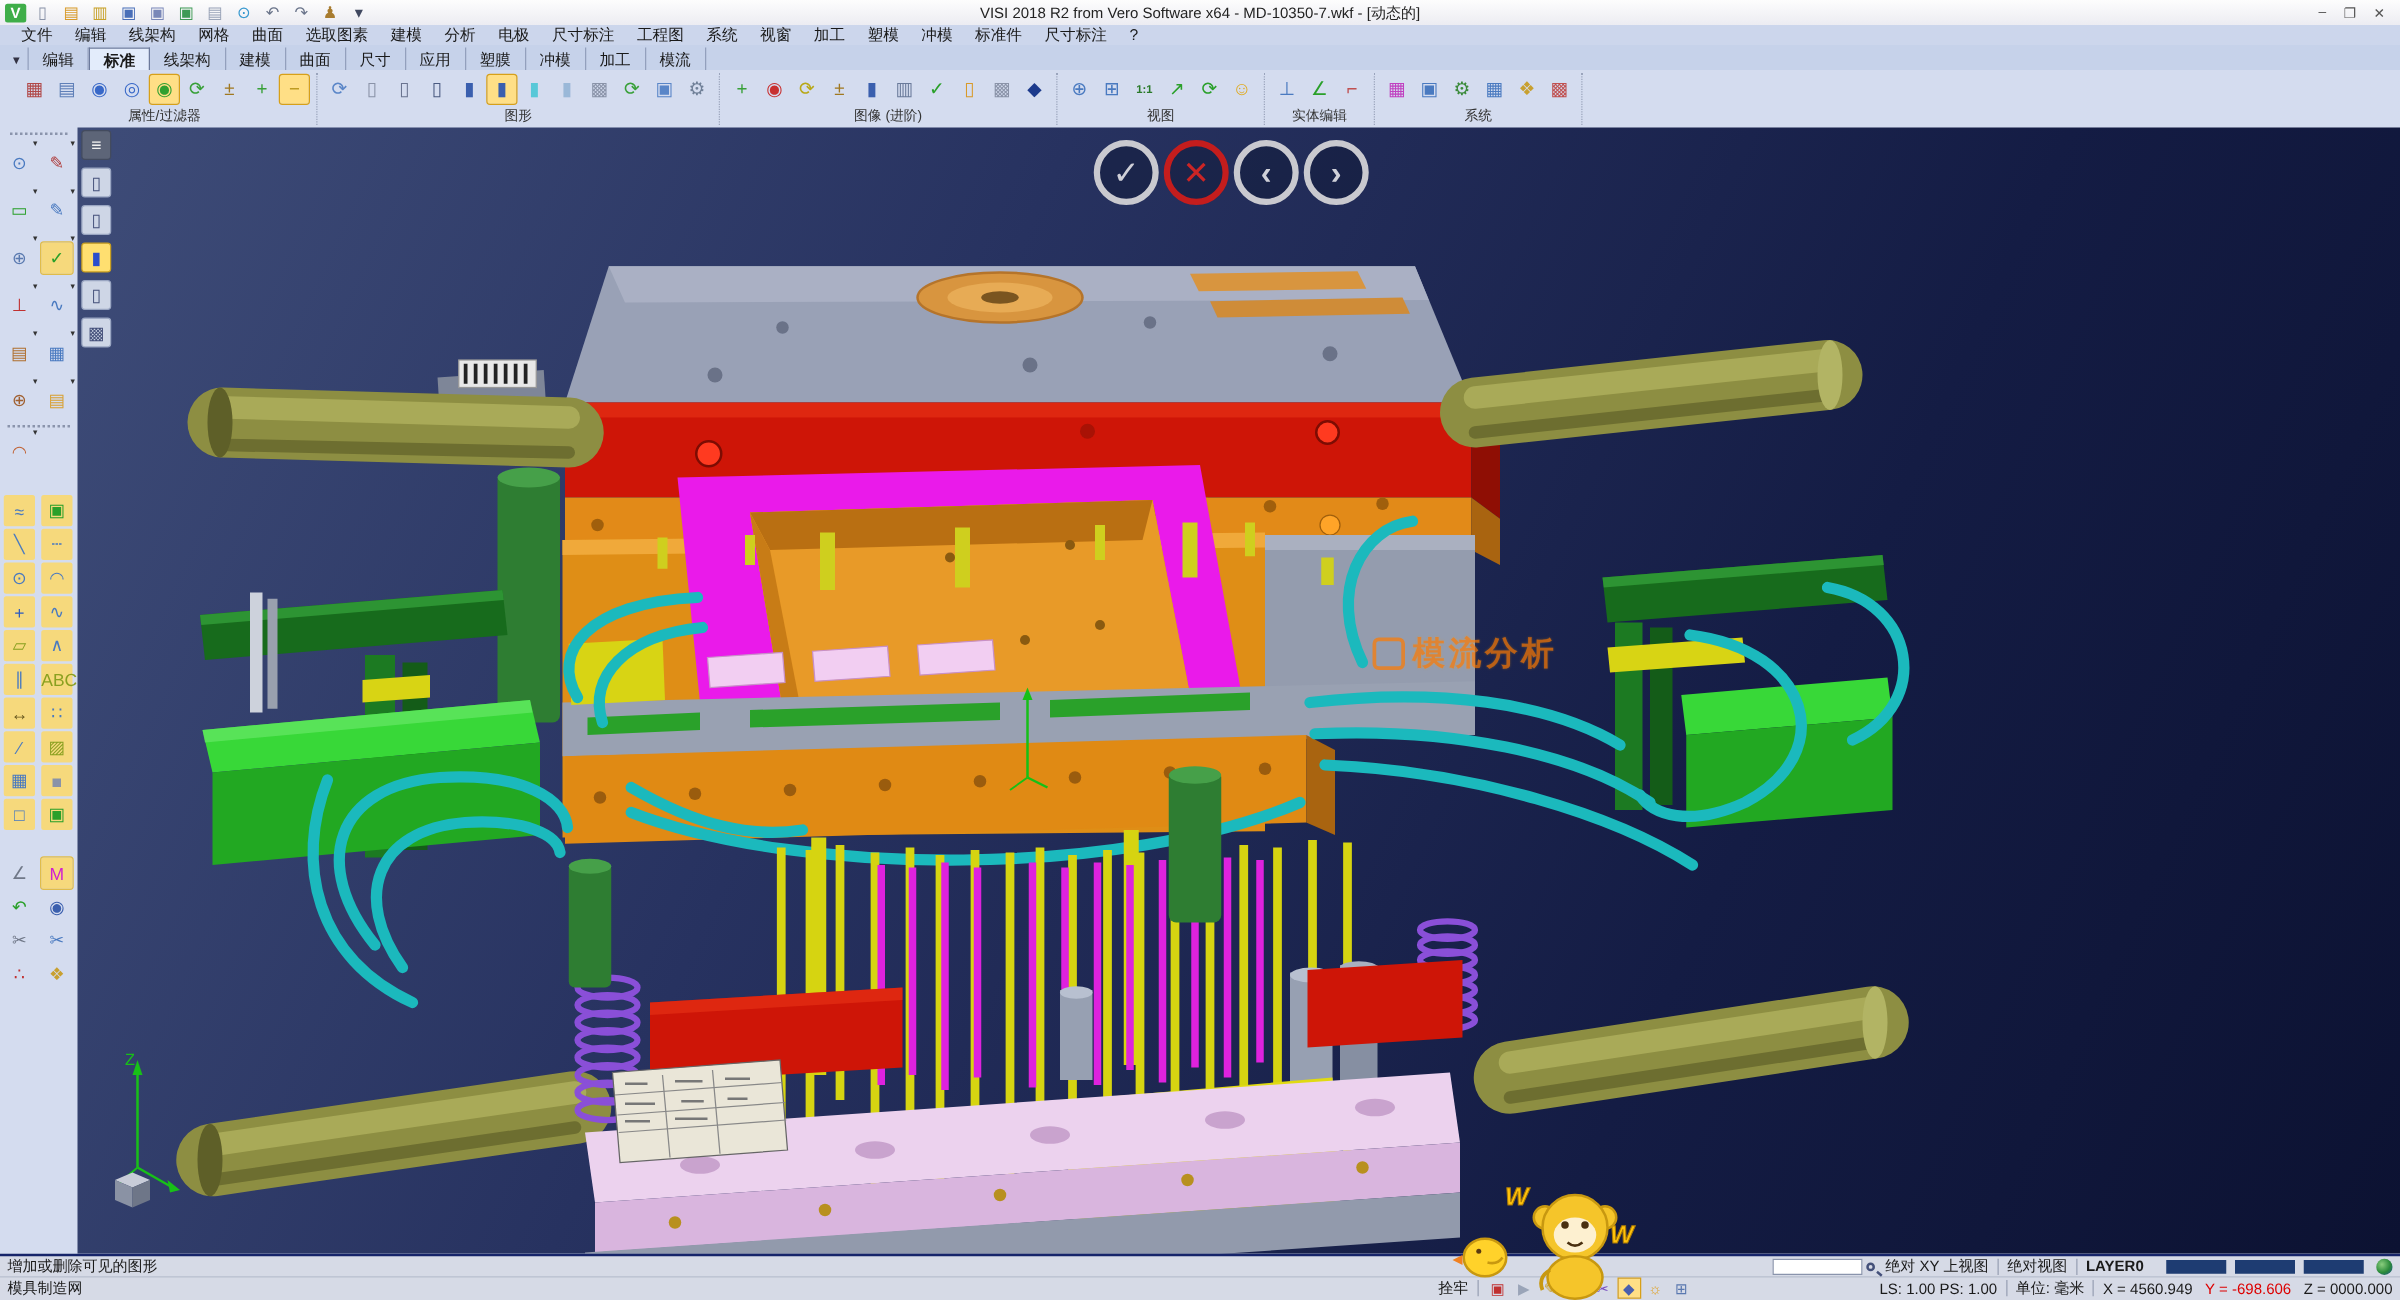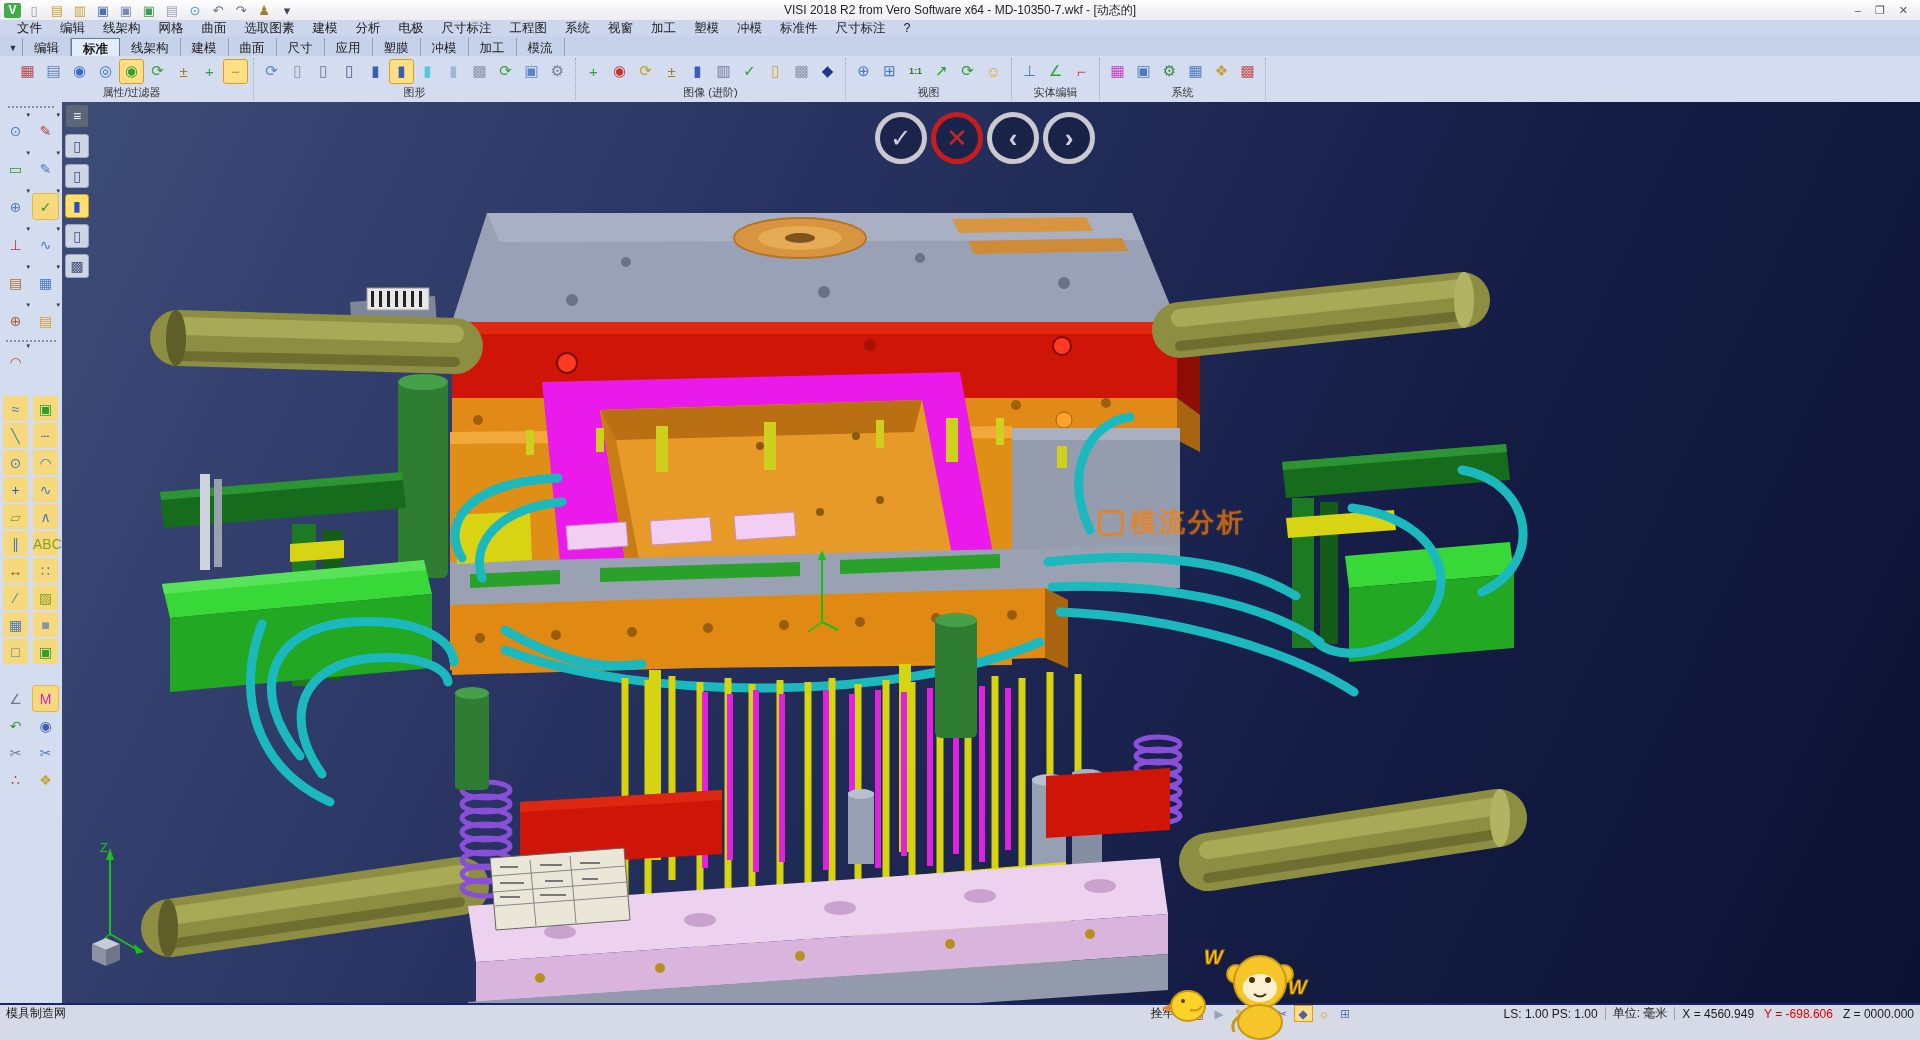--- a/index.html
+++ b/index.html
@@ -645,20 +645,37 @@
   <circle cx="100" cy="40" r="26" fill="#f5c52a" stroke="#c89810" stroke-width="2"></circle>
   <ellipse cx="100" cy="46" rx="17" ry="14" fill="#fdf0d0"></ellipse>
   <circle cx="92" cy="38" r="3" fill="#4a3010"></circle>
     <circle cx="108" cy="38" r="3" fill="#4a3010"></circle>
   <path d="M94,52 q6,5 12,0" stroke="#4a3010" stroke-width="2" fill="none"></path>
   <ellipse cx="100" cy="80" rx="22" ry="17" fill="#f5c52a" stroke="#c89810" stroke-width="2"></ellipse>
   <path d="M80,74 q-10,6 -6,16" stroke="#c89810" stroke-width="3" fill="none"></path>
 </svg>
 
 <div class="statusbar">
+  <div class="sb-row sb-row1">
+    <span class="sb-text">增加或删除可见的图形</span>
+    <span style="margin-left:auto;"></span>
+    <span class="search-box"></span>
+    <span class="mag"></span>
+    <span class="sb-text">绝对 XY 上视图</span>
+    <span class="sb-sep"></span>
+    <span class="sb-text">绝对视图</span>
+    <span class="sb-sep"></span>
+    <span class="sb-text" style="font-weight:bold;">LAYER0</span>
+    <span class="swatches">
+      <span class="swatch" style="background: rgb(30, 60, 114);"></span>
+      <span class="swatch" style="background: rgb(30, 60, 114);"></span>
+      <span class="swatch" style="background: rgb(30, 60, 114);"></span>
+    </span>
+    <span class="globe"></span>
+  </div>
   <div class="sb-row sb-row2">
     <span class="sb-text">模具制造网</span>
     <span style="margin-left:auto;"></span>
     <span class="sb-text">拴牢</span>
     <span class="sb-sep"></span>
     <span style="display:flex;gap:4px;">
 
     <span class="sico" style="color: rgb(192, 48, 48);">▣</span>
         <span class="sico" style="color: rgb(154, 164, 184);">▶</span>
         <span class="sico" style="color: rgb(200, 160, 48);">✎</span>

